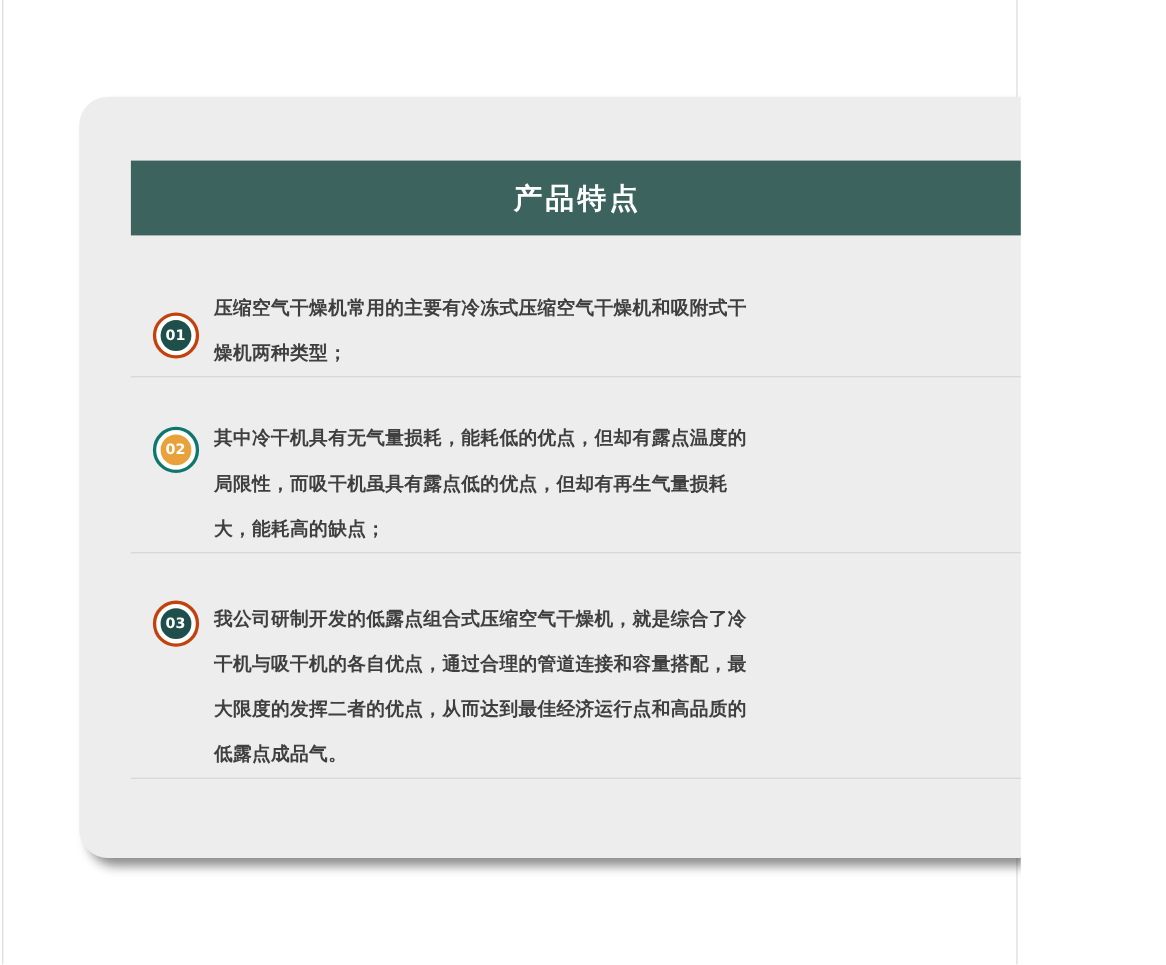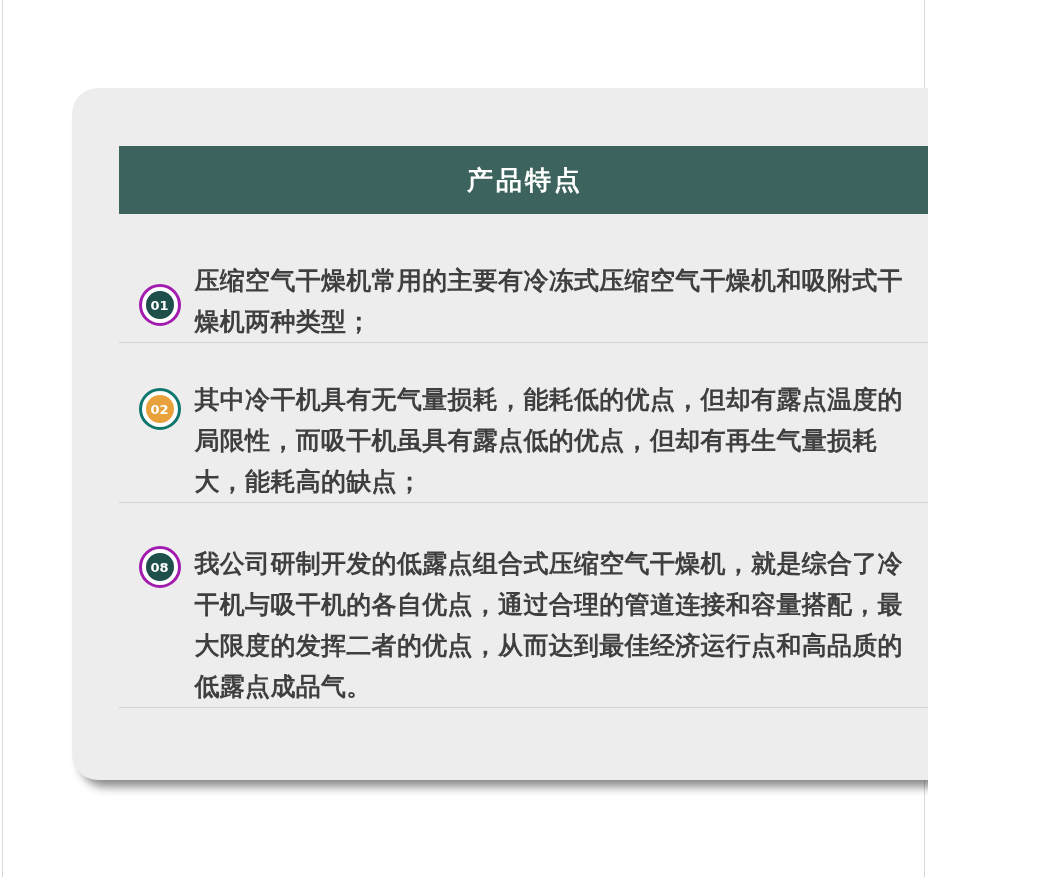--- a/index.html
+++ b/index.html
@@ -71,21 +71,21 @@
   }
   .badge {
     width: 36px;
     height: 36px;
     border-radius: 50%;
     background: #ffffff;
     display: flex;
     align-items: center;
     justify-content: center;
   }
-  .badge-teal   { border: 3px solid #a21caf; }
+  .badge-teal   { border: 3px solid #c2410c; }
   .badge-orange { border: 3px solid #0f766e; }
   .item-1 .badge { margin-top: 24px; }
   .item-2 .badge { margin-top: 9px; }
   .item-3 .badge { margin-top: 3px; }
 
   .badge-inner {
     width: 28px;
     height: 28px;
     border-radius: 50%;
     display: flex;
@@ -94,21 +94,21 @@
     color: #ffffff;
     font-size: 13px;
     font-weight: bold;
   }
   .badge-teal   .badge-inner { background: #1e4f4a; }
   .badge-orange .badge-inner { background: #e9a23b; }
 
   .feature-text {
     margin: 0;
     flex: 1;
-    font-size: 25px;
+    font-size: 17px;
     line-height: 41px;
     font-weight: 600;
     color: #3f3f3f;
     white-space: pre-line;
     letter-spacing: 0.3px;
   }
   .divider {
     height: 1px;
     background: #d3d3d3;
   }
@@ -147,21 +147,21 @@
         </div>
         <p class="feature-text">其中冷干机具有无气量损耗，能耗低的优点，但却有露点温度的
 局限性，而吸干机虽具有露点低的优点，但却有再生气量损耗
 大，能耗高的缺点；</p>
       </div>
       <div class="divider"></div>
 
       <div class="item item-3">
         <div class="badge-col">
           <div class="badge badge-teal">
-            <span class="badge-inner">08</span>
+            <span class="badge-inner">03</span>
           </div>
         </div>
         <p class="feature-text">我公司研制开发的低露点组合式压缩空气干燥机，就是综合了冷
 干机与吸干机的各自优点，通过合理的管道连接和容量搭配，最
 大限度的发挥二者的优点，从而达到最佳经济运行点和高品质的
 低露点成品气。</p>
       </div>
       <div class="divider"></div>
 
     </div>

